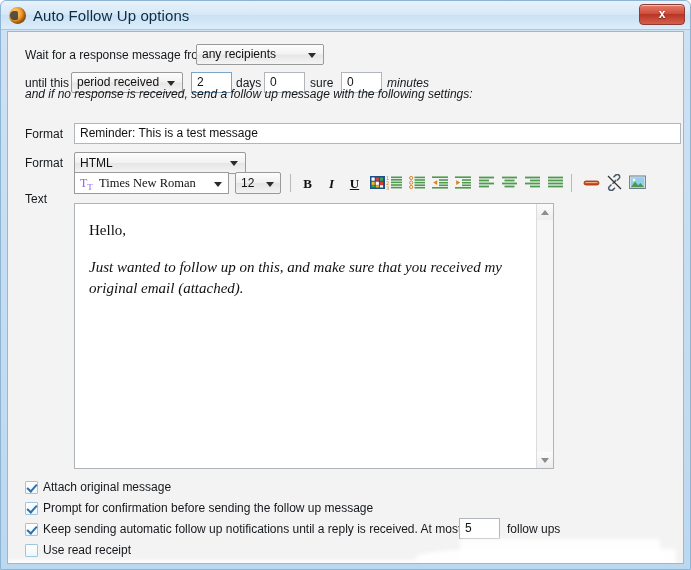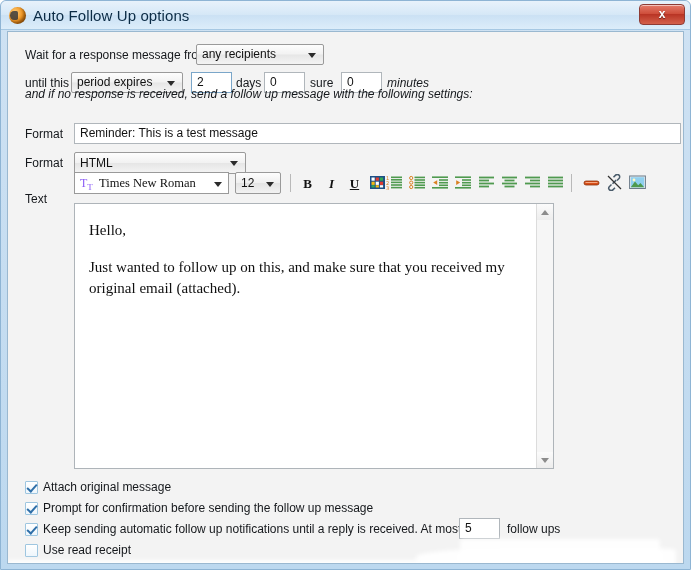--- a/index.html
+++ b/index.html
@@ -191,21 +191,21 @@
   .editor-body {
     position: absolute;
     left: 0; top: 0; right: 17px; bottom: 0;
     padding: 16px 14px;
     font-family: "Liberation Serif", serif;
     font-size: 15px;
     color: #101010;
     line-height: 1.35;
   }
   .editor-body p { margin: 0 0 17px 0; }
-  .editor-body p:last-child { margin-bottom: 16px; }
+  .editor-body p:last-child { margin-bottom: 16px; font-style: italic; }
   .vscroll {
     position: absolute;
     right: 0; top: 0; bottom: 0;
     width: 17px;
     background: #f6f6f6;
     border-left: 1px solid #dcdcdc;
   }
   .vscroll .arrow-btn {
     position: absolute; left: 0; width: 16px; height: 16px;
     background: linear-gradient(to bottom, #fbfbfb, #ededed);
@@ -266,21 +266,21 @@
   <div class="client">
 
     <div class="lbl" style="left:17px; top:16px;">Wait for a response message from</div>
     <div class="combo" style="left:188px; top:12px; width:128px;">
       <span>any recipients</span>
       <span class="arrow"></span>
     </div>
 
     <div class="lbl" style="left:17px; top:44px;">until this</div>
     <div class="combo" style="left:63px; top:40px; width:112px;">
-      <span>period expires</span>
+      <span>period received</span>
       <span class="arrow"></span>
     </div>
     <div class="tinput focused" style="left:183px; top:40px; width:41px;">2</div>
     <div class="lbl" style="left:228px; top:44px;">days</div>
     <div class="tinput" style="left:256px; top:40px; width:41px;">0</div>
     <div class="lbl" style="left:302px; top:44px;">sure</div>
     <div class="tinput" style="left:333px; top:40px; width:41px;">0</div>
     <div class="lbl" style="left:379px; top:44px;font-style:italic;">minutes</div>
 
     <div class="lbl" style="left:17px; top:55px;font-style:italic;">and if no response is received, send a follow up message with the following settings:</div>

